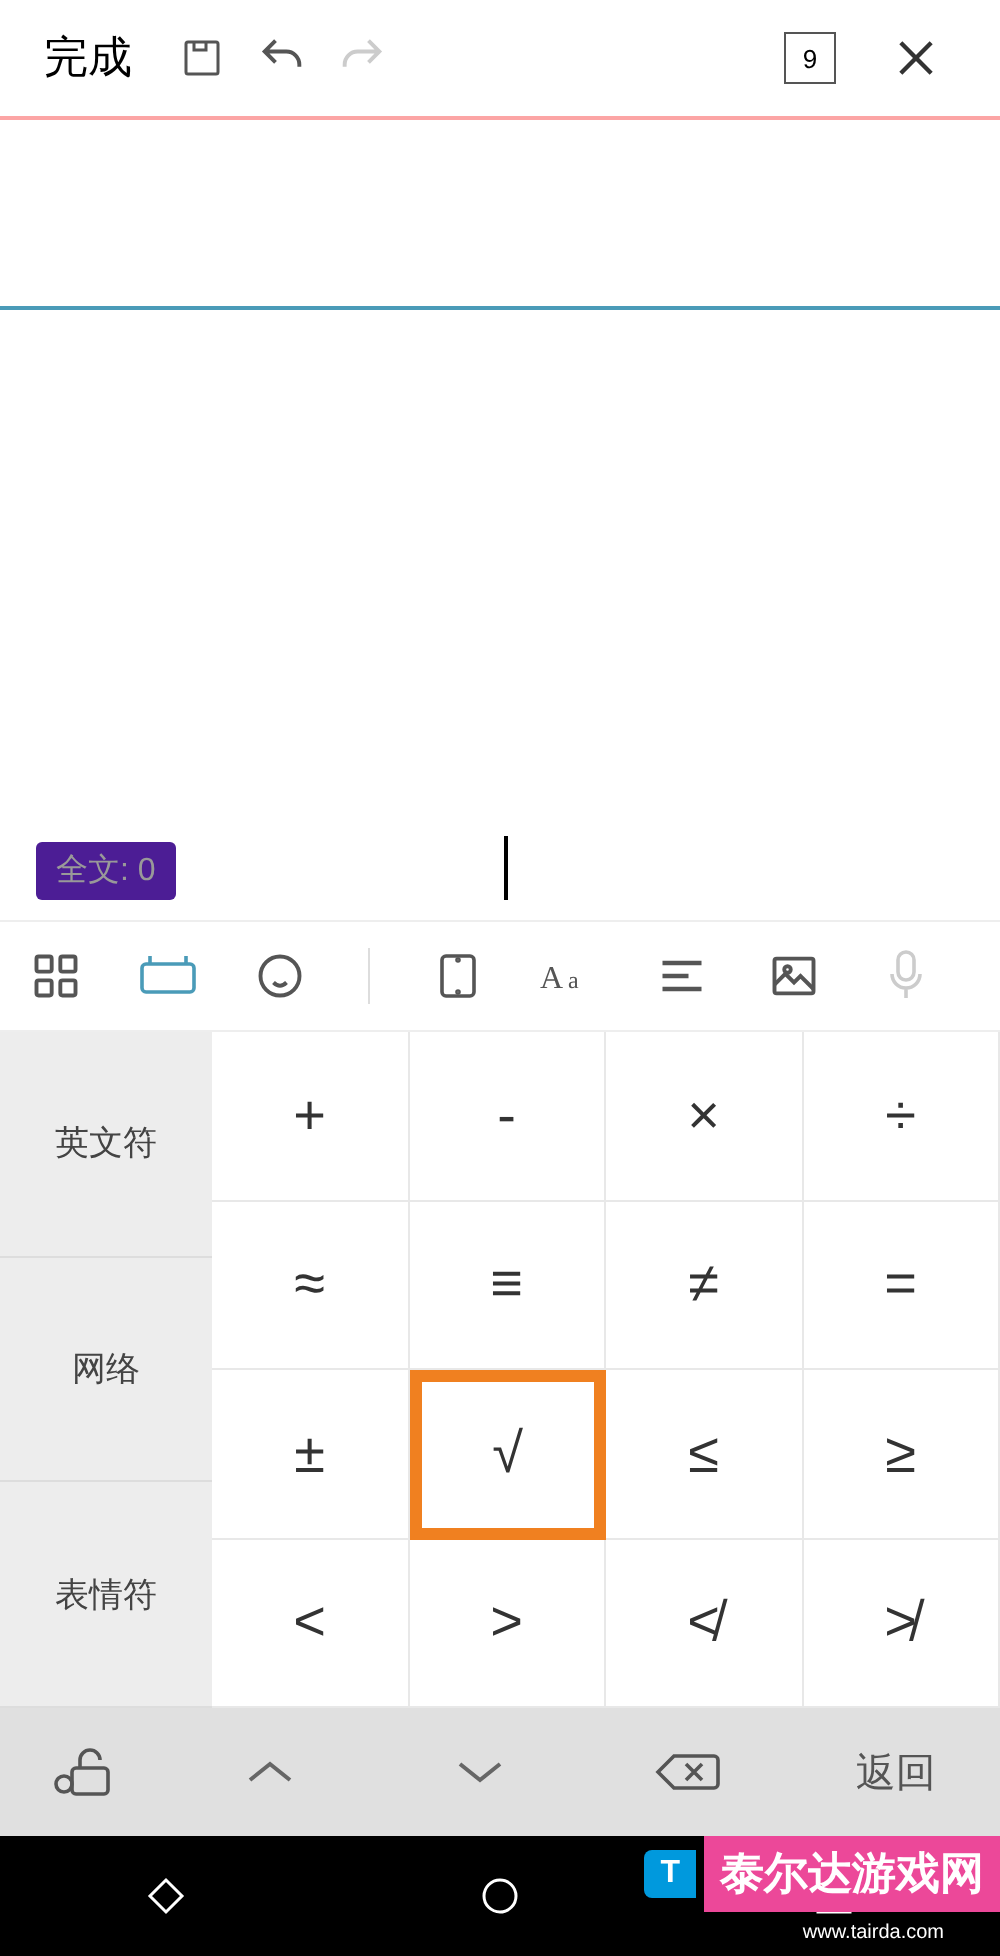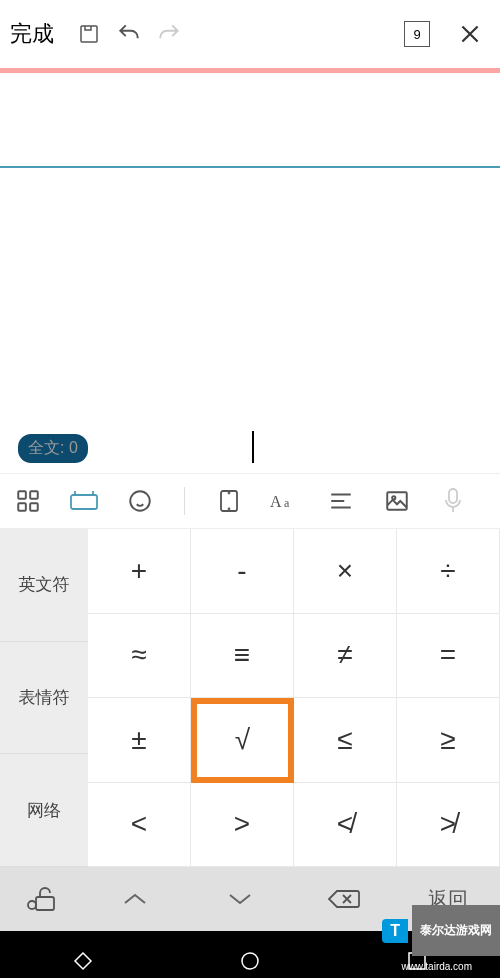--- a/index.html
+++ b/index.html
@@ -1,53 +1,53 @@
 <!DOCTYPE html>
 <html><head>
   <meta charset="utf-8">
   <style>
     * { margin: 0; padding: 0; box-sizing: border-box; }
     body { width: 500px; height: 978px; font-family: sans-serif; background: #fff; position: relative; overflow: hidden; }
     
-    .top-bar { height: 73px; display: flex; align-items: center; padding: 0 10px; border-bottom: 5px solid #fca5a5; }
+    .top-bar { height: 60px; display: flex; align-items: center; padding: 0 22px; border-bottom: 2px solid #fca5a5; }
     .top-bar .done { font-size: 22px; margin-right: 15px; cursor: pointer; }
     .top-bar .icon-btn { width: 40px; height: 40px; display: flex; align-items: center; justify-content: center; cursor: pointer; }
     .top-bar .spacer { flex: 1; }
     .top-bar .page-num { width: 26px; height: 26px; border: 1.5px solid #555; display: flex; align-items: center; justify-content: center; font-size: 13px; margin-right: 20px; }
     
     .content-top { height: 95px; border-bottom: 2.5px solid #4a9bb8; }
     .content-main { height: 305px; position: relative; }
-    .word-count { position: absolute; bottom: 10px; left: 18px; background: #0c4a6e; color: #999; padding: 4px 10px; font-size: 16px; border-radius: 13px; }
+    .word-count { position: absolute; bottom: 10px; left: 18px; background: #4c1d95; color: #999; padding: 4px 10px; font-size: 16px; border-radius: 3px; }
     .cursor-mark { position: absolute; bottom: 10px; left: 252px; width: 2px; height: 32px; background: #000; }
     
     .toolbar { height: 56px; display: flex; align-items: center; padding: 0 12px; gap: 24px; border-top: 1px solid #eee; border-bottom: 1px solid #eee; }
     .toolbar .tb-icon { width: 32px; height: 32px; display: flex; align-items: center; justify-content: center; cursor: pointer; color: #555; }
     .toolbar .tb-icon.active { color: #4a9bb8; }
     .toolbar .divider { width: 1px; height: 28px; background: #ddd; margin: 0 4px; }
     .toolbar .mic { color: #ccc; }
     
     .keyboard { display: flex; height: 338px; }
-    .categories { width: 88px; background: #ededed; display: flex; flex-direction: column; }
+    .categories { width: 106px; background: #ededed; display: flex; flex-direction: column; }
     .cat-item { flex: 1; display: flex; align-items: center; justify-content: center; font-size: 17px; color: #444; border-bottom: 1px solid #ddd; cursor: pointer; padding: 0 6px; text-align: center; }
     .cat-item.active { background: #d8d8d8; }
     
     .symbol-grid { flex: 1; display: grid; grid-template-columns: repeat(4, 1fr); grid-template-rows: repeat(4, 1fr); }
     .sym-cell { display: flex; align-items: center; justify-content: center; font-size: 28px; border-right: 1px solid #e8e8e8; border-bottom: 1px solid #e8e8e8; cursor: pointer; color: #333; background: #fff; position: relative; }
     .sym-cell.highlighted { border: 6px solid #f08020; }
     
     .bottom-row { height: 64px; display: flex; background: #e0e0e0; }
     .br-item { flex: 1; display: flex; align-items: center; justify-content: center; cursor: pointer; color: #555; font-size: 20px; }
     .br-item.small { flex: 0.8; }
     
     .nav-bar { height: 60px; background: #000; display: flex; align-items: center; justify-content: space-around; }
     .nav-btn { width: 40px; height: 40px; display: flex; align-items: center; justify-content: center; cursor: pointer; }
     
     .watermark { position: absolute; bottom: 22px; right: 0; display: flex; align-items: center; gap: 4px; z-index: 100; }
     .wm-badge1 { background: #0099dd; color: #fff; font-size: 16px; font-weight: bold; padding: 3px 8px; border-radius: 4px 0 0 4px; }
-    .wm-badge2 { background: #737373; color: #fff; font-size: 12px; font-weight: bold; padding: 17px 8px; }
+    .wm-badge2 { background: #ec4899; color: #fff; font-size: 22px; font-weight: bold; padding: 4px 8px; }
     .wm-url { position: absolute; bottom: 6px; right: 28px; color: #fff; font-size: 10px; z-index: 100; }
     
     svg { display: block; }
   </style>
 </head>
 <body>
 
 <div class="top-bar">
   <span class="done">完成</span>
   <div class="icon-btn">
@@ -132,22 +132,22 @@
     <svg width="20" height="28" viewBox="0 0 20 28" fill="none" stroke="#ccc" stroke-width="1.8">
         <rect x="6" y="2" width="8" height="14" rx="4"></rect>
         <path d="M3 13a7 7 0 0014 0M10 20v5"></path>
       </svg>
   </div>
 </div>
 
 <div class="keyboard">
   <div class="categories" id="cat-list">
       <div class="cat-item">英文符</div>
+      <div class="cat-item">网络</div>
       <div class="cat-item">表情符</div>
-      <div class="cat-item">网络</div>
     </div>
   <div class="symbol-grid" id="sym-grid">
       <div class="sym-cell">+</div>
       <div class="sym-cell">-</div>
       <div class="sym-cell">×</div>
       <div class="sym-cell">÷</div>
       <div class="sym-cell">≈</div>
       <div class="sym-cell">≡</div>
       <div class="sym-cell">≠</div>
       <div class="sym-cell">=</div>

